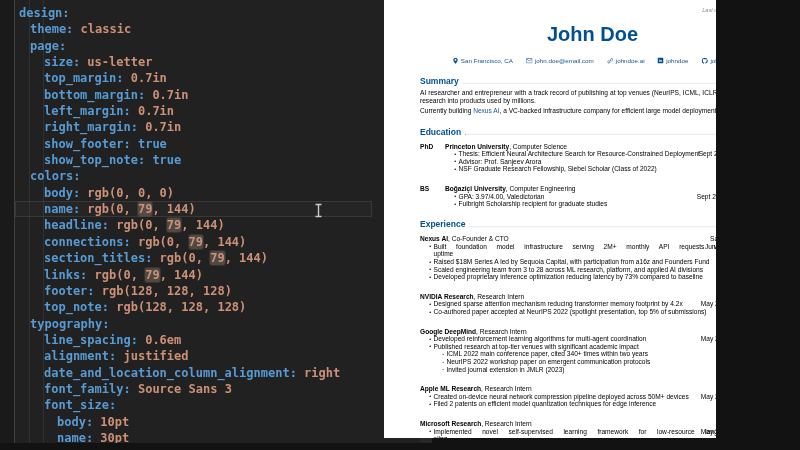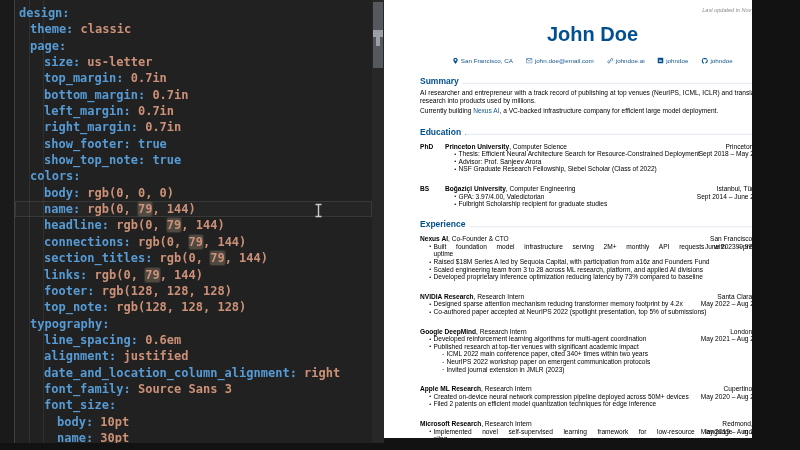--- a/index.html
+++ b/index.html
@@ -1,39 +1,39 @@
 <!DOCTYPE html>
 <html><head>
 <meta charset="utf-8">
 <style>
   html,body{margin:0;padding:0;}
   .stage{position:relative;width:800px;height:450px;overflow:hidden;background:#121212;font-family:"Liberation Sans",sans-serif;}
 
   
-  .editor{position:absolute;left:0;top:0;width:384px;height:443px;background:#212121;overflow:hidden;}
+  .editor{position:absolute;left:0;top:0;width:384px;height:443px;background:#212121;overflow:hidden;padding-left:48px;}
   .gutter{position:absolute;left:0;top:0;width:14px;height:100%;background:#1a1a1a;border-right:1px solid #3f3f3f;}
   .iguide{position:absolute;top:0;bottom:0;width:1px;background:rgba(255,255,255,0.07);}
   .iguide.g1{left:29px;} .iguide.g2{left:43px;}
   #code-area{position:absolute;left:15px;top:5px;width:357px;
     font-family:"DejaVu Sans Mono",monospace;font-size:12px;font-weight:600;
     line-height:16.35px;white-space:pre;}
   .code-line{height:16.35px;}
   .code-line.cur{box-shadow:inset 0 0 0 1px rgba(255,255,255,0.09);background:rgba(255,255,255,0.02);}
   .tk{color:#579bd5;}
   .tv{color:#cd9178;margin-top:37px;}
   .tb{color:#579bd5;}
   .hl{background:rgba(205,180,150,0.28);border-radius:2px;box-shadow:0 0 0 1px rgba(205,180,150,0.12);}
   .scrollbar{position:absolute;right:0;top:0;width:12px;height:100%;background:rgba(255,255,255,0.03);}
   .sb-thumb{position:absolute;left:1px;top:2px;width:10px;height:66px;background:#55585c;}
   .sb-mark1{position:absolute;left:0;top:28px;width:10px;height:7px;background:#9aa0a5;}
   .sb-mark2{position:absolute;left:3px;top:35px;width:4px;height:9px;background:#9aa0a5;}
   .ibeam{position:absolute;left:314px;top:203px;}
 
   
-  .page-wrap{position:absolute;left:384px;top:0;width:368px;height:438px;background:#ffffff;overflow:hidden;}
+  .page-wrap{position:absolute;left:384px;top:0;width:332px;height:438px;background:#ffffff;overflow:hidden;}
   .page{width:820px;height:880px;transform:scale(0.5);transform-origin:0 0;background:#fff;
     padding:14px 58px 0 72px;box-sizing:border-box;color:#000;}
   .top-note{text-align:right;font-style:italic;font-size:11px;color:#8a8a8a;}
   .cv-name{margin:20px 0 0 0;text-align:center;font-size:40px;line-height:44px;font-weight:bold;color:#004f90;}
   .contacts{margin-top:24px;display:flex;justify-content:center;gap:26px;font-size:12.5px;color:#14578d;align-items:center;}
   .citem{display:flex;align-items:center;gap:5px;white-space:nowrap;}
   .citem svg{display:block;}
   .sec-title{display:flex;align-items:baseline;color:#004f90;font-weight:bold;font-size:17px;margin-top:24px;}
   .sec-rule{flex:1;border-bottom:1.5px dotted #86a9c8;margin:0 0 3px 8px;}
   .body-txt,.bullets,.entry-head{font-size:13.2px;line-height:15.2px;}

